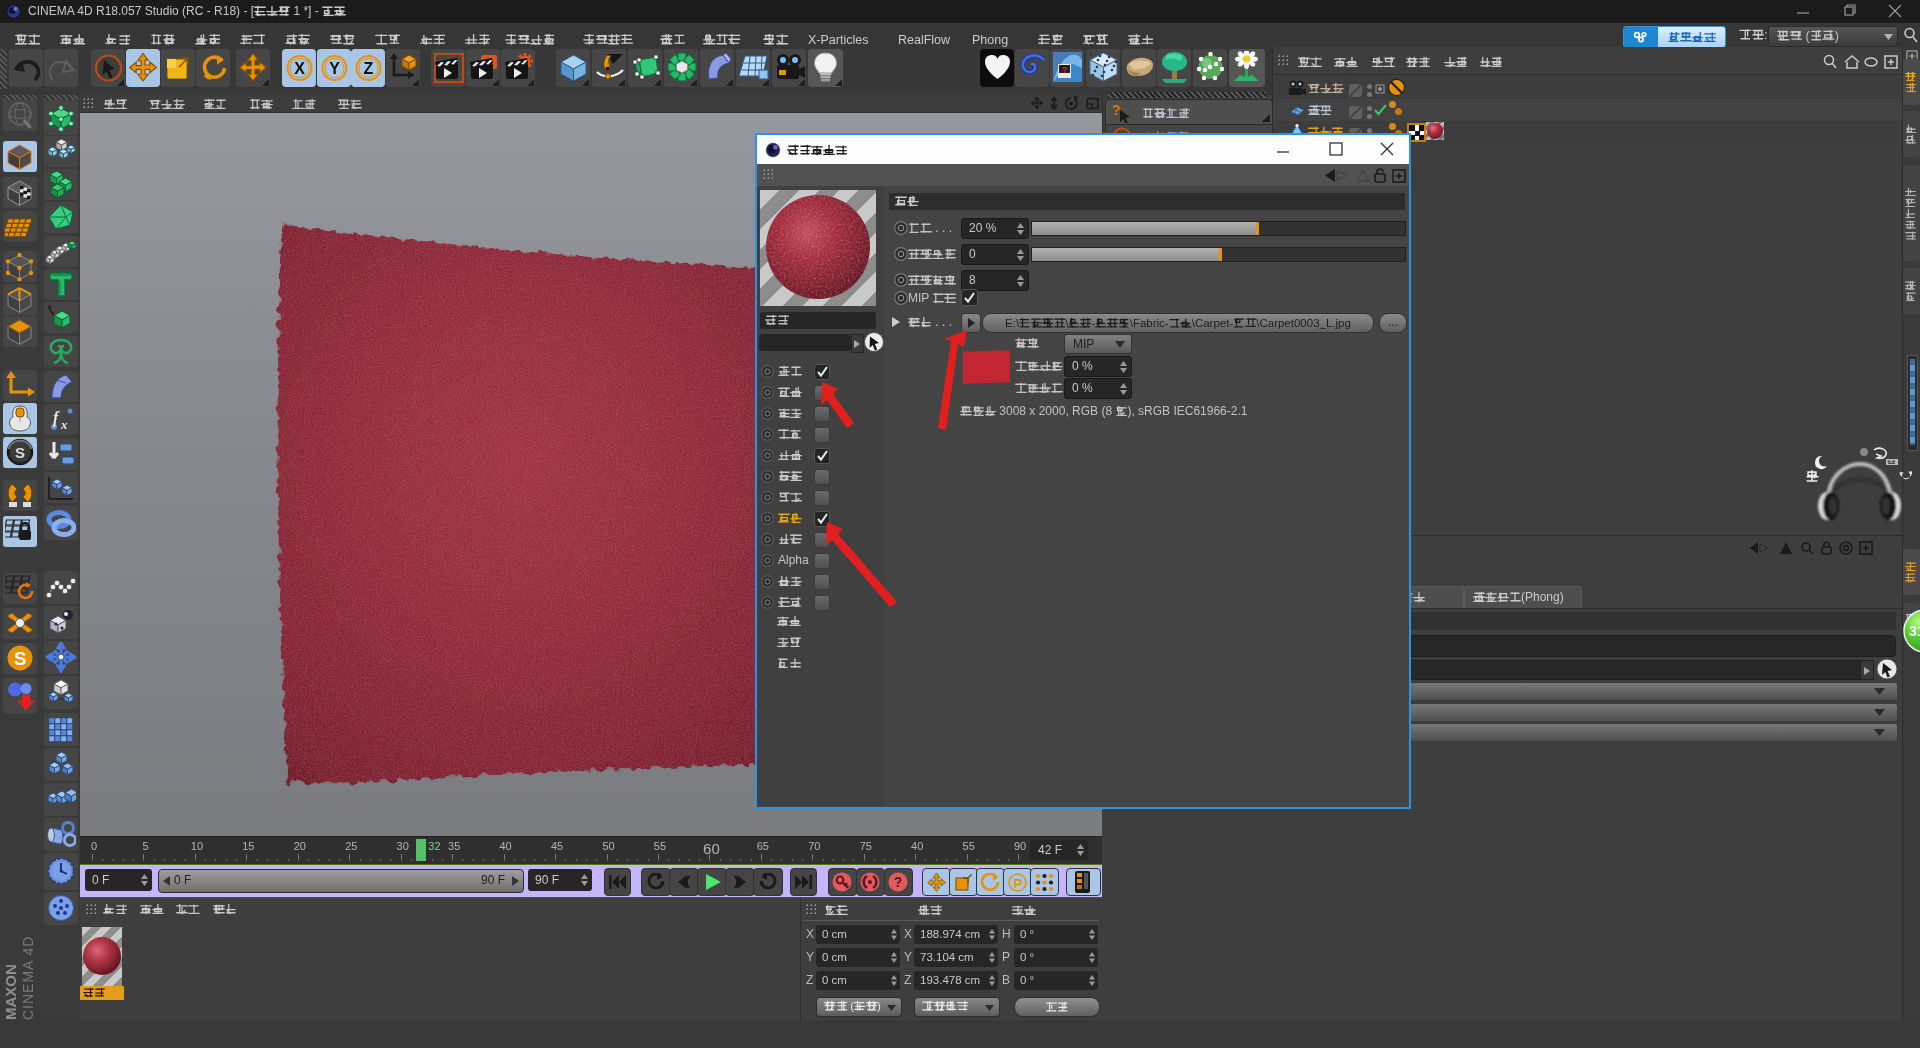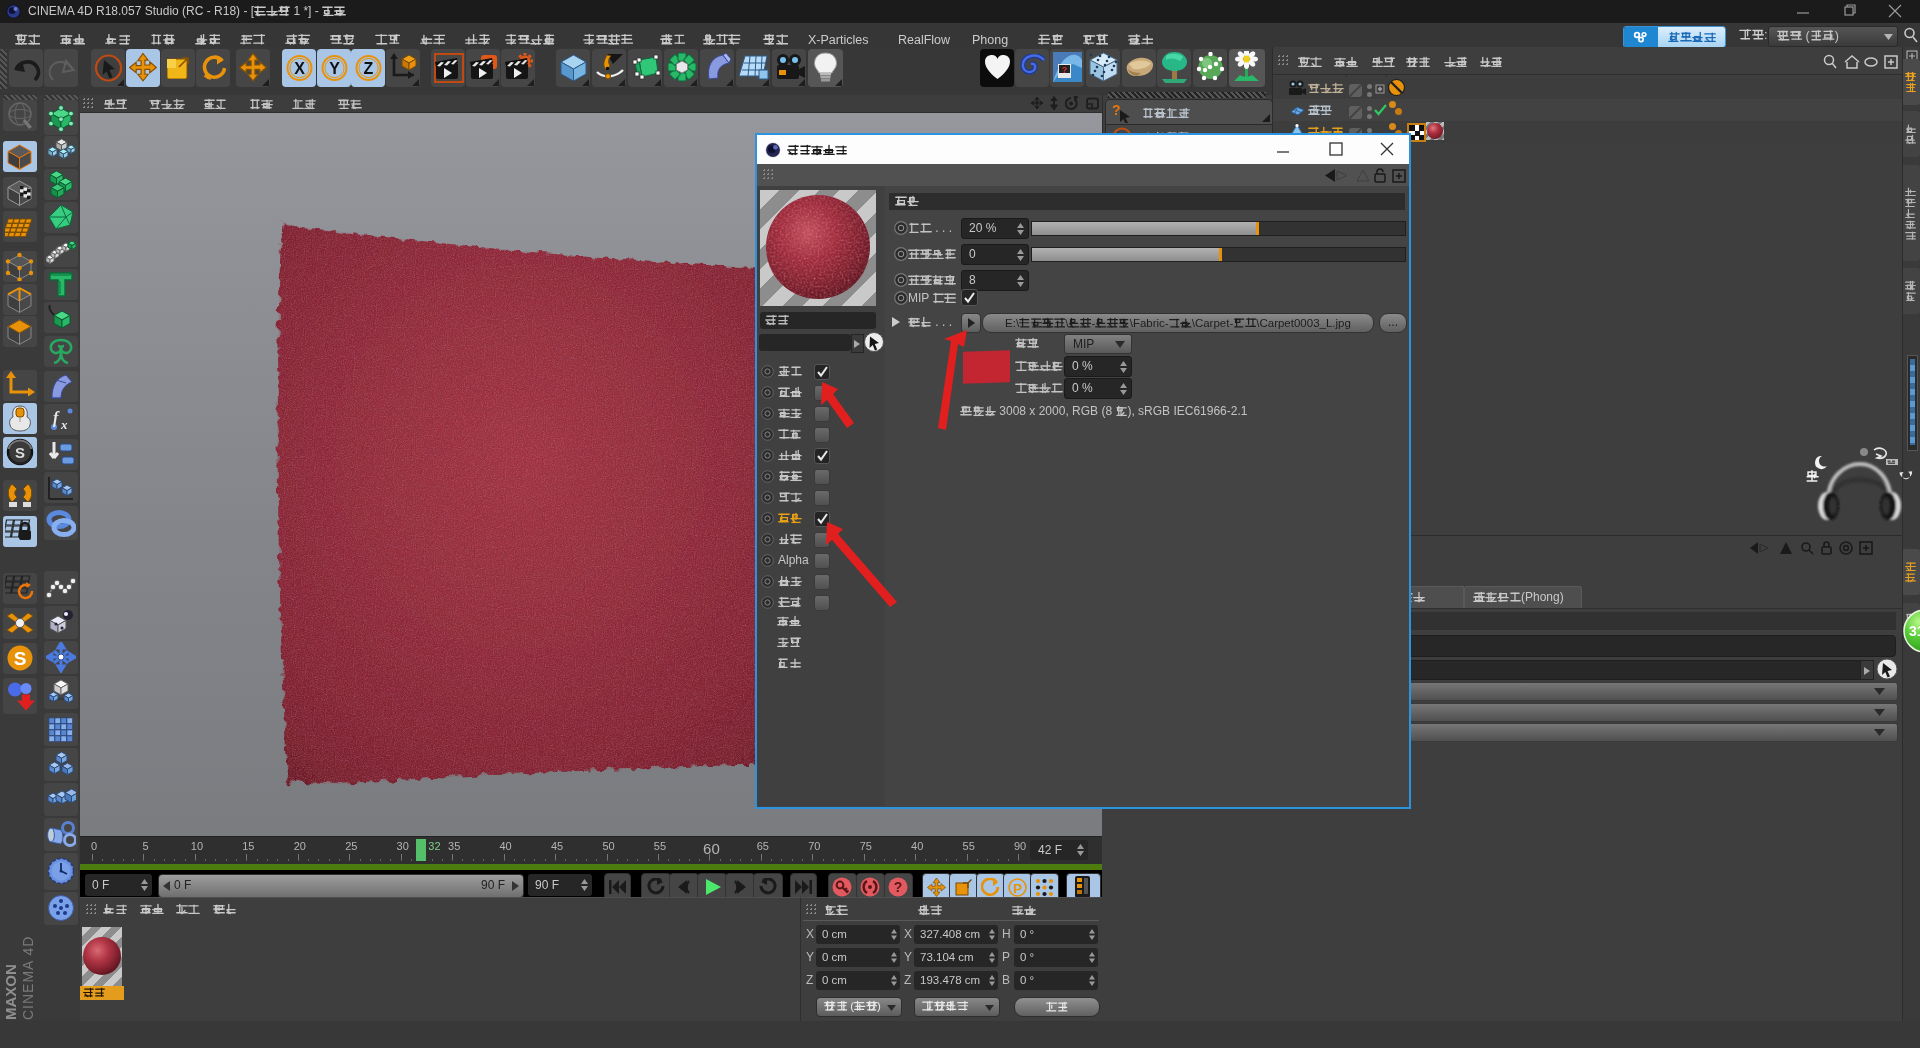--- a/index.html
+++ b/index.html
@@ -19,21 +19,21 @@
   .tbtn svg{position:absolute;}
   
   #lefttools{left:0;top:95px;width:80px;height:925px;background:#3a3a3a;}
   .ltbtn{position:absolute;width:34px;height:31px;background:#454545;border-radius:3px;}
   .ltbtn.hl{background:#a9c6e6;}
   
   #vpmenu{left:80px;top:95px;width:1022px;height:17px;background:#3d3d3d;font-size:12px;color:#c3c3c3;border-bottom:1px solid #2d2d2d;}
   #vp3d{left:80px;top:113px;width:1022px;height:723px;background:linear-gradient(#96979c,#85868b 55%,#7b7c80);}
   
   #ruler{left:80px;top:836px;width:1022px;height:28px;background:#2f2f2f;border-top:1px solid #222;}
-  #transport{left:80px;top:864px;width:1022px;height:33px;background:#000000;border-top:6px solid #4d7c0f;}
+  #transport{left:80px;top:864px;width:1022px;height:33px;background:#c4b5fd;border-top:1px solid #4d7c0f;}
   
   #matman{left:80px;top:897px;width:720px;height:123px;background:#3e3e3e;border-top:1px solid #4e4e4e;}
   #coords{left:800px;top:897px;width:302px;height:123px;background:#3e3e3e;border-top:1px solid #4e4e4e;border-left:1px solid #2e2e2e;font-size:12px;}
   
   #selfilter{left:1102px;top:95px;width:170px;height:440px;background:#3e3e3e;border-left:1px solid #2c2c2c;}
   #objman{left:1272px;top:47px;width:630px;height:488px;background:#3e3e3e;border-left:1px solid #2c2c2c;font-size:12px;}
   #attrman{left:1102px;top:535px;width:800px;height:485px;background:#3e3e3e;border-top:1px solid #2c2c2c;font-size:12px;}
   #tabstrip{left:1902px;top:47px;width:18px;height:973px;background:#3a3a3a;border-left:1px solid #2c2c2c;}
   .vtab{position:absolute;left:0;width:17px;background:#434343;color:#b5b5b5;font-size:11px;
         writing-mode:vertical-lr;text-align:center;border-radius:0 3px 3px 0;}
@@ -1757,21 +1757,21 @@
           <rect x="3.5" y="7.5" width="6" height="5" fill="none"></rect>
           <line x1="12" y1="10" x2="8" y2="14"></line>
         </svg></span>
     <div class="abs" style="left:2px;top:22px;width:296px;height:1px;background:#5a5a5a"></div>
     <div id="coordfields">
         <span class="abs" style="left:5px;top:29px;color:#bbb">X</span>
         <div class="field" style="left:15px;top:27px;width:84px;height:19px"><span style="margin-left:6px;line-height:19px;font-size:11.5px">0 cm</span><svg class="abs" style="right:3px;top:4px" width="6" height="11" fill="#999">
             <path d="M3 0 L6 4.5 H0 Z M3 11 L6 6.5 H0 Z"></path>
           </svg></div>
         <span class="abs" style="left:103px;top:29px;color:#bbb">X</span>
-        <div class="field" style="left:113px;top:27px;width:84px;height:19px"><span style="margin-left:6px;line-height:19px;font-size:11.5px">327.408 cm</span><svg class="abs" style="right:3px;top:4px" width="6" height="11" fill="#999">
+        <div class="field" style="left:113px;top:27px;width:84px;height:19px"><span style="margin-left:6px;line-height:19px;font-size:11.5px">188.974 cm</span><svg class="abs" style="right:3px;top:4px" width="6" height="11" fill="#999">
             <path d="M3 0 L6 4.5 H0 Z M3 11 L6 6.5 H0 Z"></path>
           </svg></div>
         <span class="abs" style="left:201px;top:29px;color:#bbb">H</span>
         <div class="field" style="left:213px;top:27px;width:84px;height:19px"><span style="margin-left:6px;line-height:19px;font-size:11.5px">0 °</span><svg class="abs" style="right:3px;top:4px" width="6" height="11" fill="#999">
             <path d="M3 0 L6 4.5 H0 Z M3 11 L6 6.5 H0 Z"></path>
           </svg></div>
         <span class="abs" style="left:5px;top:52px;color:#bbb">Y</span>
         <div class="field" style="left:15px;top:50px;width:84px;height:19px"><span style="margin-left:6px;line-height:19px;font-size:11.5px">0 cm</span><svg class="abs" style="right:3px;top:4px" width="6" height="11" fill="#999">
             <path d="M3 0 L6 4.5 H0 Z M3 11 L6 6.5 H0 Z"></path>
           </svg></div>

